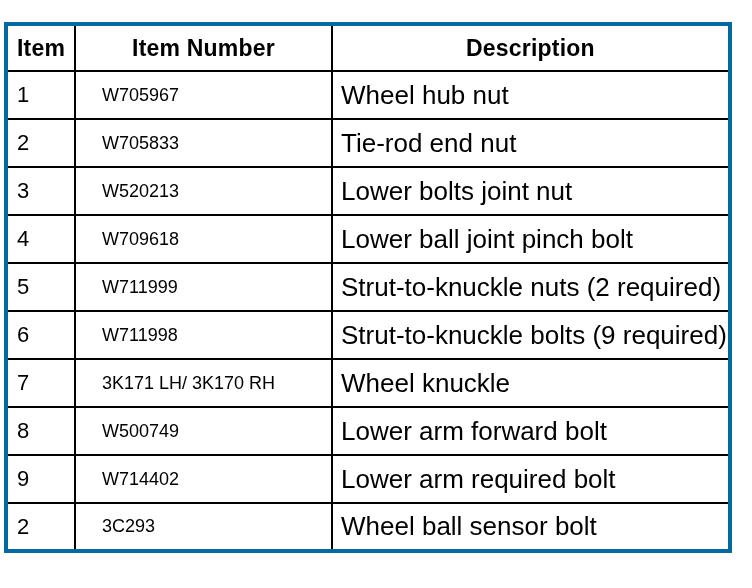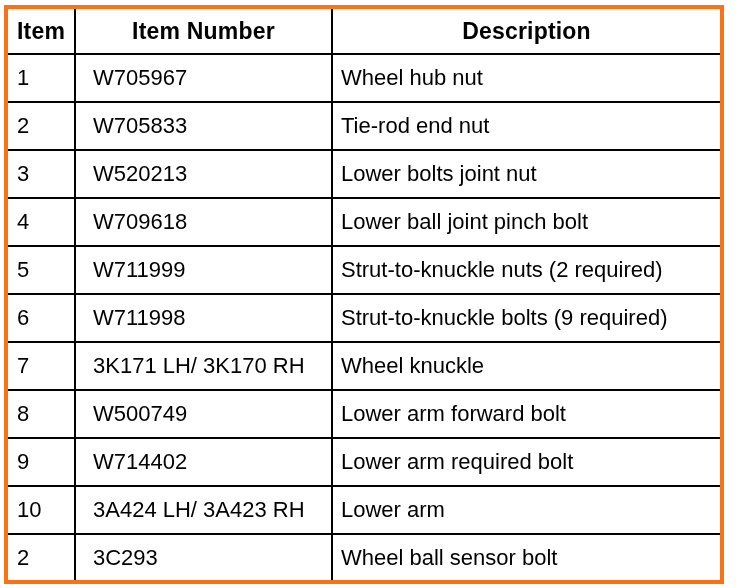--- a/index.html
+++ b/index.html
@@ -12,24 +12,24 @@
     width: 752px;
     height: 588px;
     background: #ffffff;
     overflow: hidden;
     font-family: "Liberation Sans", sans-serif;
     color: #000000;
   }
   table.parts-table {
     position: absolute;
     left: 4px;
-    top: 5px;
+    top: 22px;
     border-collapse: collapse;
     table-layout: fixed;
-    border: 4px solid #f97316;
+    border: 4px solid #0369a1;
     background: #ffffff;
   }
   table.parts-table th,
   table.parts-table td {
     border: 2px solid #000000;
     overflow: hidden;
     white-space: nowrap;
     vertical-align: middle;
     box-sizing: border-box;
   }
@@ -46,27 +46,27 @@
     text-align: center;
     letter-spacing: 0.2px;
     padding: 0 2px;
   }
   td.cell-item {
     font-size: 22px;
     text-align: left;
     padding-left: 9px;
   }
   td.cell-part {
-    font-size: 22px;
+    font-size: 18px;
     text-align: left;
-    padding-left: 17px;
+    padding-left: 26px;
     margin-top: 33px;
   }
   td.cell-desc {
-    font-size: 22px;
+    font-size: 26px;
     text-align: left;
     padding-left: 8px;
   }
 </style>
 </head>
 <body>
 
 <div class="page">
   <table class="parts-table">
     <colgroup>
@@ -121,24 +121,19 @@
         <td class="cell-item">8</td>
         <td class="cell-part">W500749</td>
         <td class="cell-desc">Lower arm forward bolt</td>
       </tr>
       <tr class="data-row">
         <td class="cell-item">9</td>
         <td class="cell-part">W714402</td>
         <td class="cell-desc">Lower arm required bolt</td>
       </tr>
       <tr class="data-row">
-        <td class="cell-item">10</td>
-        <td class="cell-part">3A424 LH/ 3A423 RH</td>
-        <td class="cell-desc">Lower arm</td>
-      </tr>
-      <tr class="data-row">
         <td class="cell-item">2</td>
         <td class="cell-part">3C293</td>
         <td class="cell-desc">Wheel ball sensor bolt</td>
       </tr>
     </tbody>
   </table>
 </div>
 
 </body></html>

